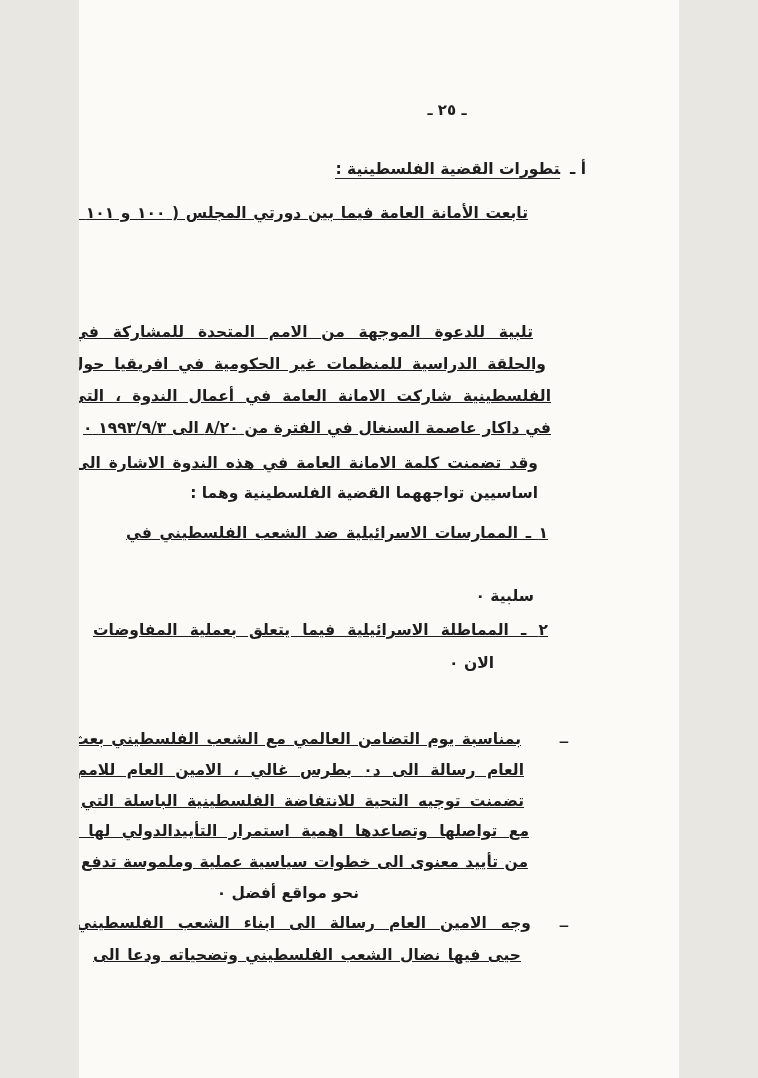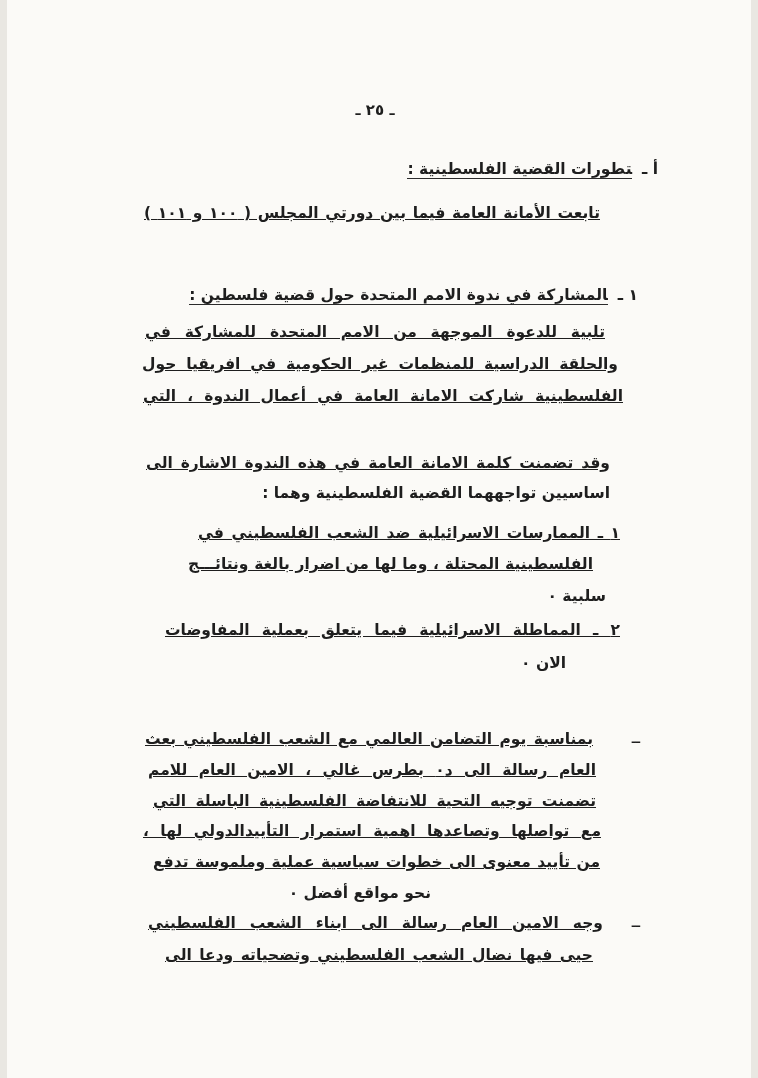--- a/index.html
+++ b/index.html
@@ -2,21 +2,21 @@
 <html lang="ar" dir="rtl"><head>
 <meta charset="utf-8">
 <style>
   html,body{margin:0;padding:0;}
   body{
     background:#e9e7e2;
     font-family:"DejaVu Sans", sans-serif;
   }
   #page{
     position:relative;
-    width:744px;height:1078px;
+    width:600px;height:1078px;
     margin:0 auto;
     background:#fbfaf7;
     color:#1e1e1e;
     overflow:hidden;
     direction:rtl;
   }
   .ln{
     position:absolute;
     direction:rtl;
     white-space:nowrap;
@@ -57,33 +57,30 @@
 <div id="page">
 
   <div class="ln pagenum">ـ ٢٥ ـ</div>
 
   <div class="ln" style="top:158px;right:93px">
     <span class="marker">أ ـ</span><span class="underlined">تطورات القضية الفلسطينية :</span>
   </div>
 
   <div class="ln j" style="top:202px;right:151px;width:456px">تابعت الأمانة العامة فيما بين دورتي المجلس ( ١٠٠ و ١٠١ )</div>
 
-  <div class="ln" style="top:284px;right:113px">
-    <span class="marker">١ ـ</span><span class="underlined">المشاركة في ندوة الامم المتحدة حول قضية فلسطين :</span>
-  </div>
 
   <div class="ln j" style="top:321px;right:146px;width:460px">تلبية للدعوة الموجهة من الامم المتحدة للمشاركة في النــــدوة</div>
   <div class="ln j" style="top:353px;right:133px;width:476px">والحلقة الدراسية للمنظمات غير الحكومية في افريقيا حول القضية</div>
   <div class="ln j" style="top:385px;right:128px;width:480px">الفلسطينية شاركت الامانة العامة في أعمال الندوة ، التي عقــدت</div>
+  <div class="ln j" style="top:417px;right:128px;width:468px">في داكار عاصمة السنغال في الفترة من ٨/٢٠ الى ١٩٩٣/٩/٣ ٠</div>
 
   <div class="ln j" style="top:452px;right:141px;width:464px">وقد تضمنت كلمة الامانة العامة في هذه الندوة الاشارة الى تحديين</div>
   <div class="ln" style="top:482px;right:141px">اساسيين تواجههما القضية الفلسطينية وهما :</div>
 
   <div class="ln j" style="top:522px;right:131px;width:422px">١ ـ الممارسات الاسرائيلية ضد الشعب الفلسطيني في الاراضــي</div>
-  <div class="ln j" style="top:553px;right:158px;width:405px">الفلسطينية المحتلة ، وما لها من اضرار بالغة ونتائـــج</div>
   <div class="ln" style="top:585px;right:145px">سلبية ٠</div>
 
   <div class="ln j" style="top:619px;right:131px;width:455px">٢ ـ المماطلة الاسرائيلية فيما يتعلق بعملية المفاوضات الجارية</div>
   <div class="ln" style="top:652px;right:185px">الان ٠</div>
 
 
   <div class="ln dash" style="top:728px;right:111px">ــ</div>
   <div class="ln j" style="top:728px;right:158px;width:448px">بمناسبة يوم التضامن العالمي مع الشعب الفلسطيني بعث الاميـــن</div>
   <div class="ln j" style="top:759px;right:155px;width:448px">العام رسالة الى د٠ بطرس غالي ، الامين العام للامم المتحدة ،</div>
   <div class="ln j" style="top:790px;right:155px;width:443px">تضمنت توجيه التحية للانتفاضة الفلسطينية الباسلة التي طرحـــت</div>

